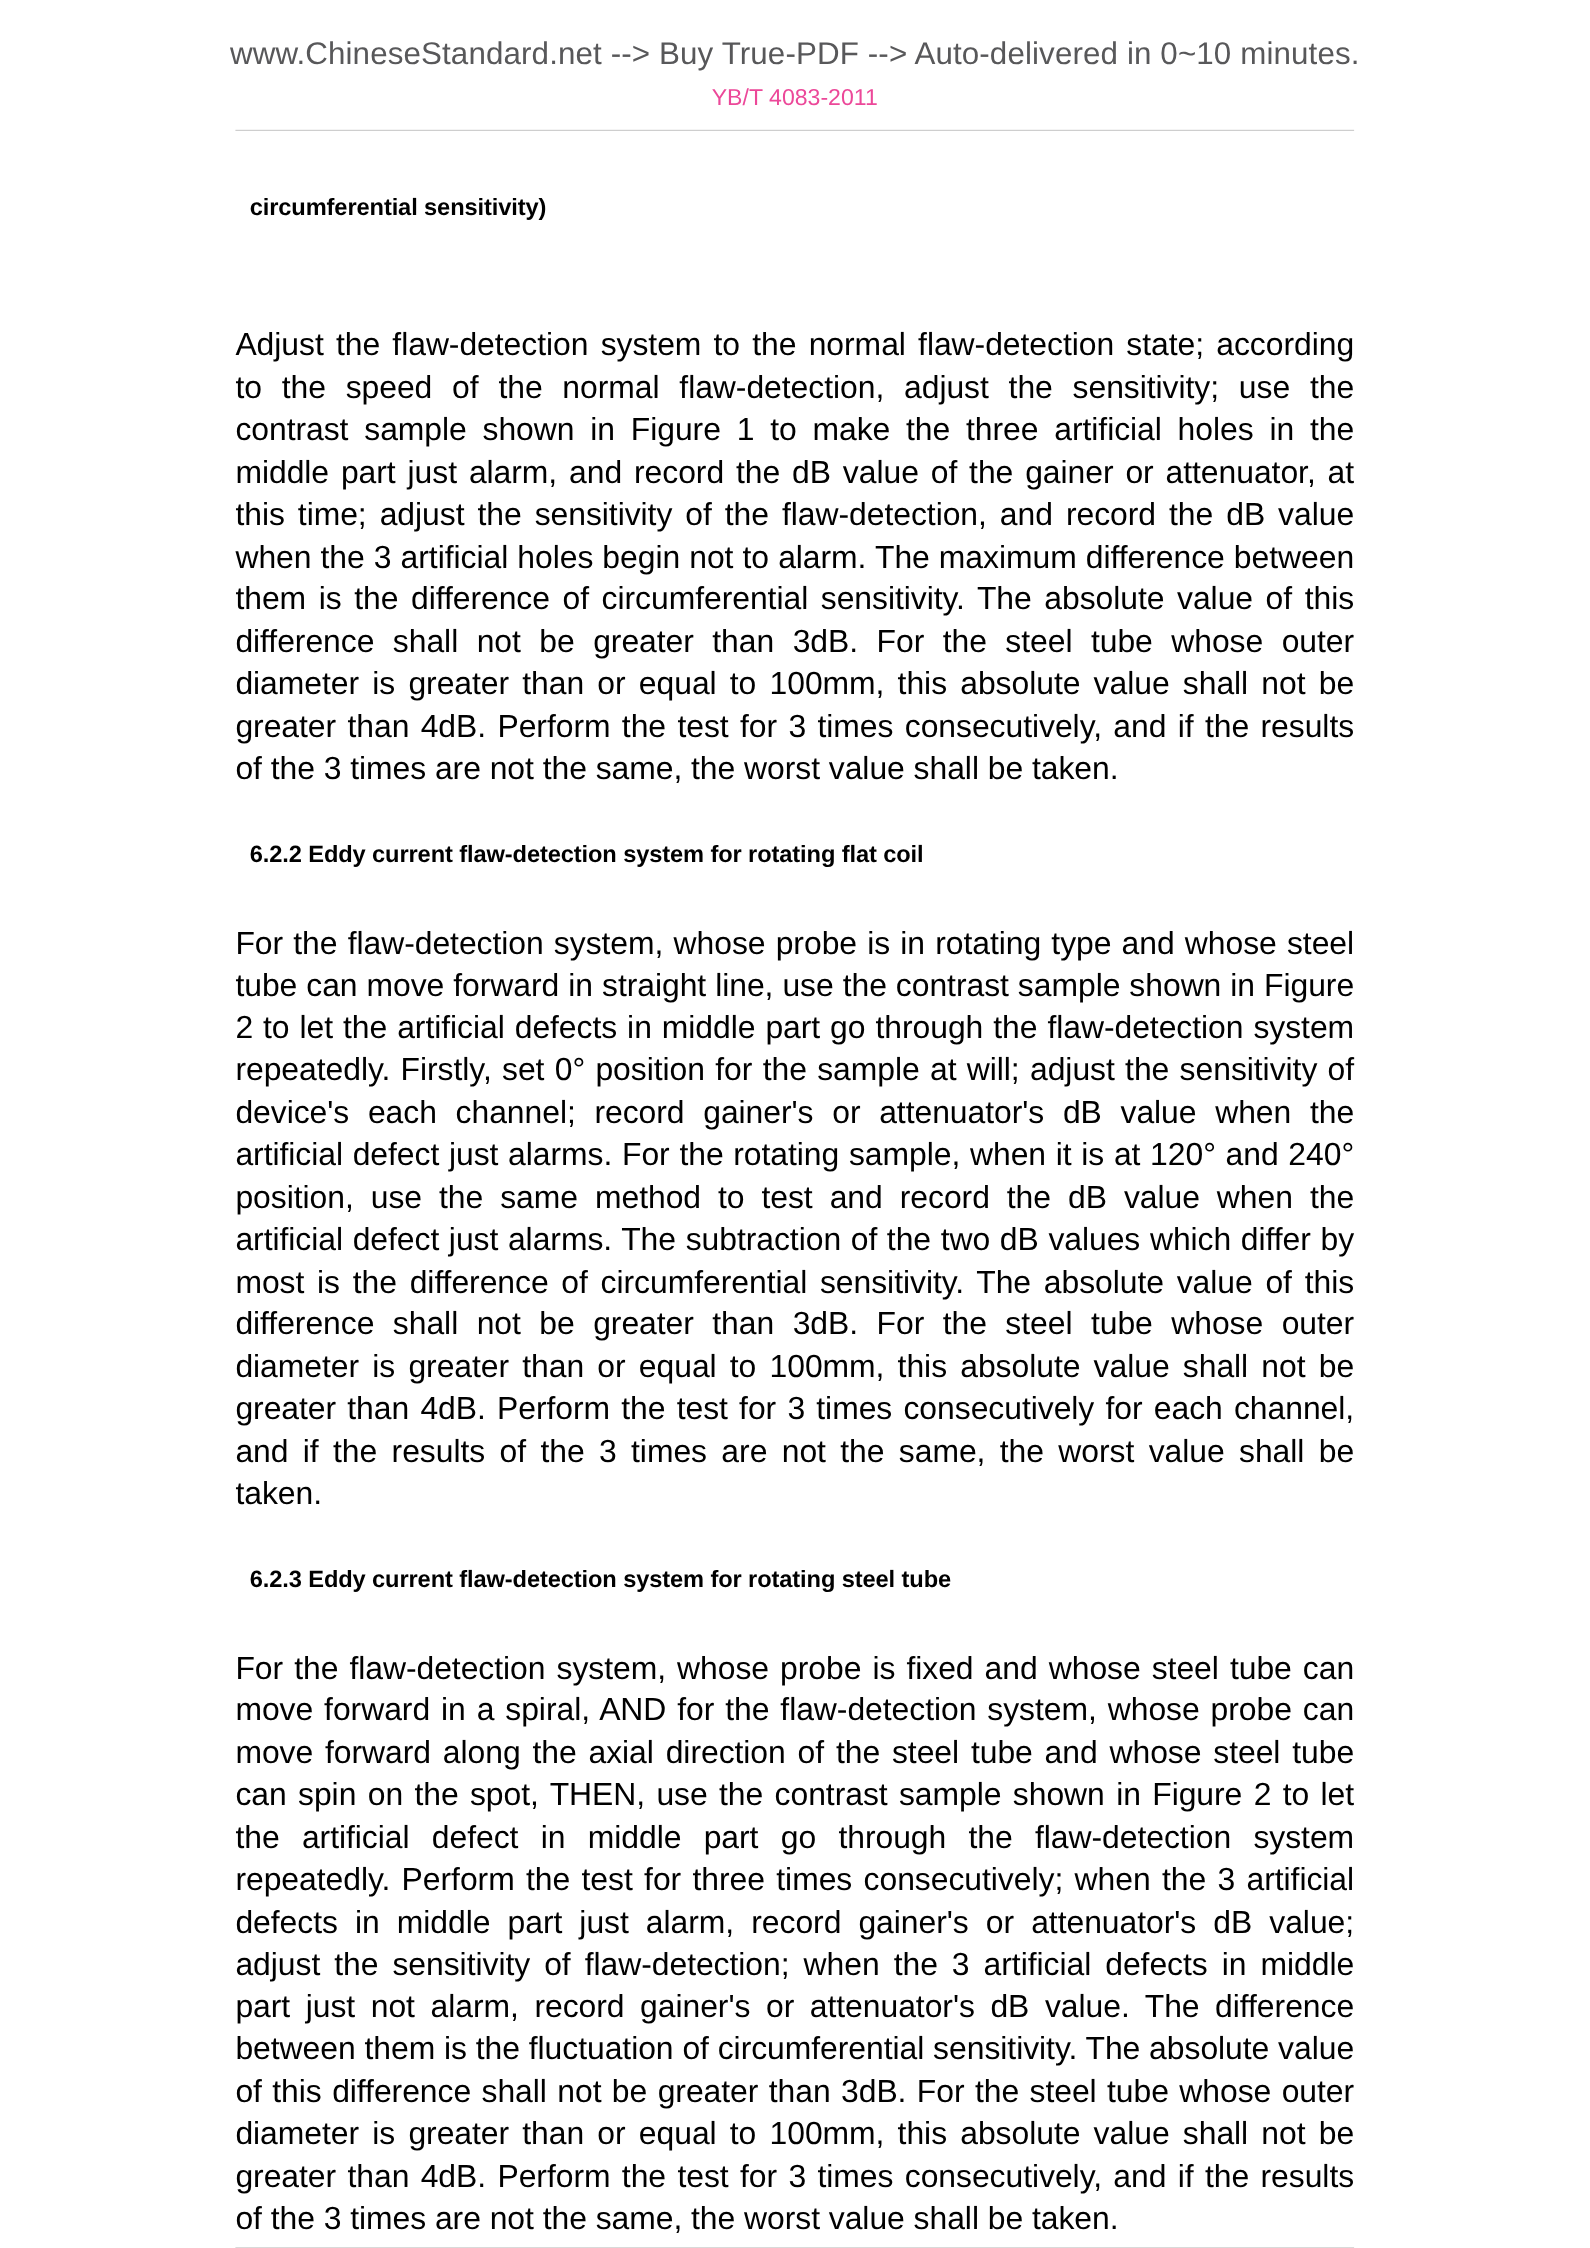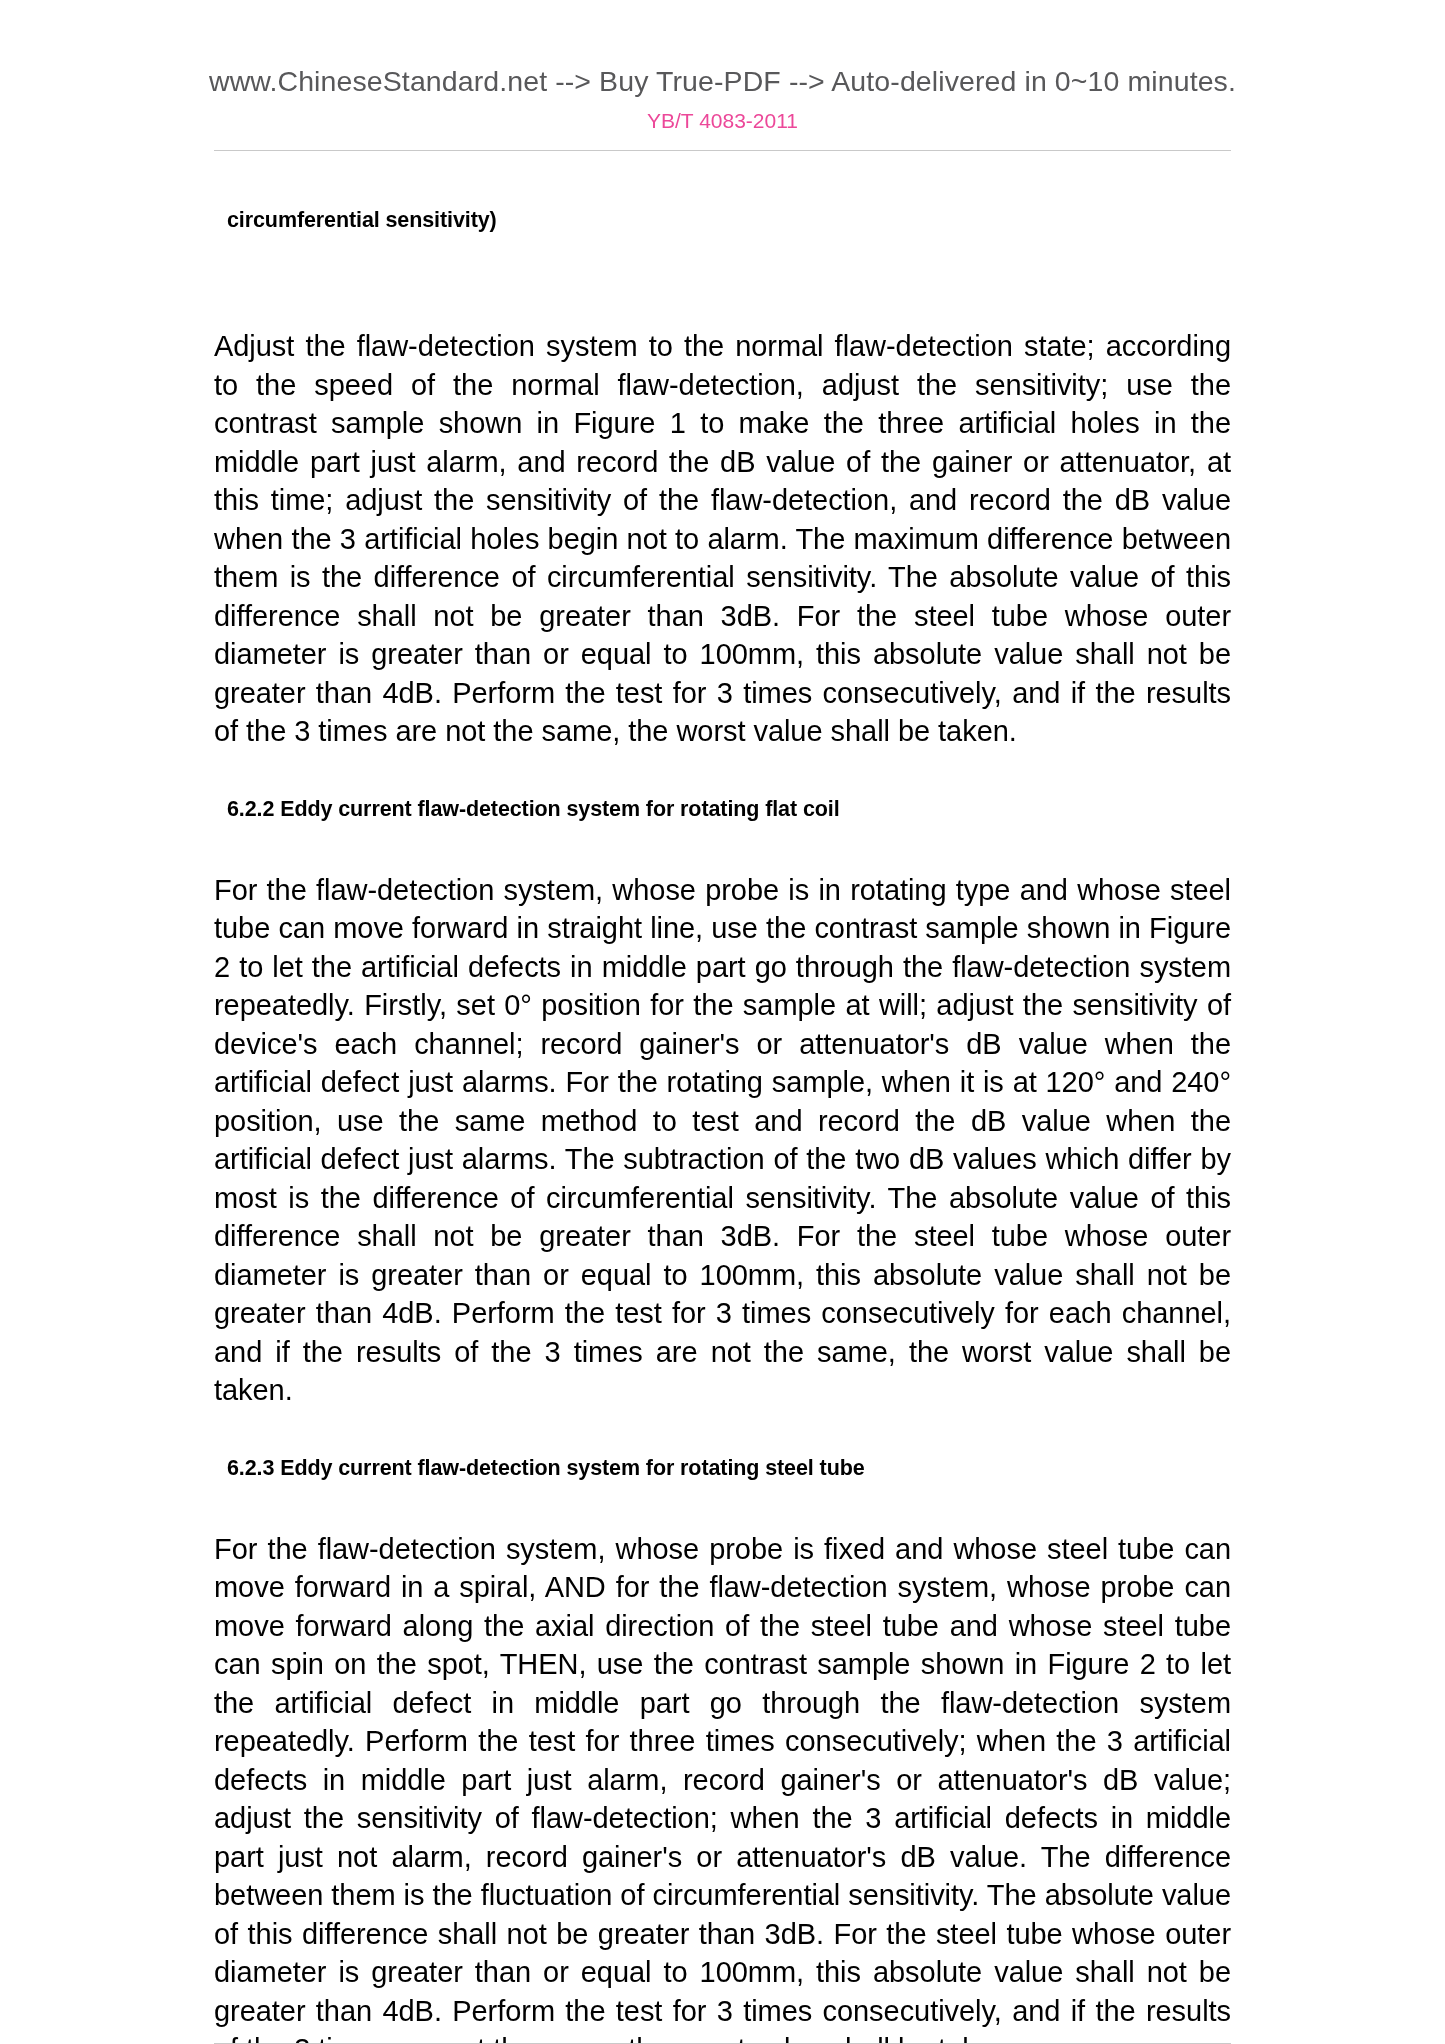--- a/index.html
+++ b/index.html
@@ -15,21 +15,21 @@
 
   .page {
     position: relative;
     width: 1445px;
     height: 2044px;
     padding: 0;
   }
 
   
   .header {
-    padding-top: 64px;
+    padding-top: 32px;
     text-align: center;
   }
   .header-line1 {
     font-size: 28.5px;
     color: #58585a;
     letter-spacing: 0.1px;
     line-height: 1.2;
     white-space: nowrap;
   }
   .header-line2 {

